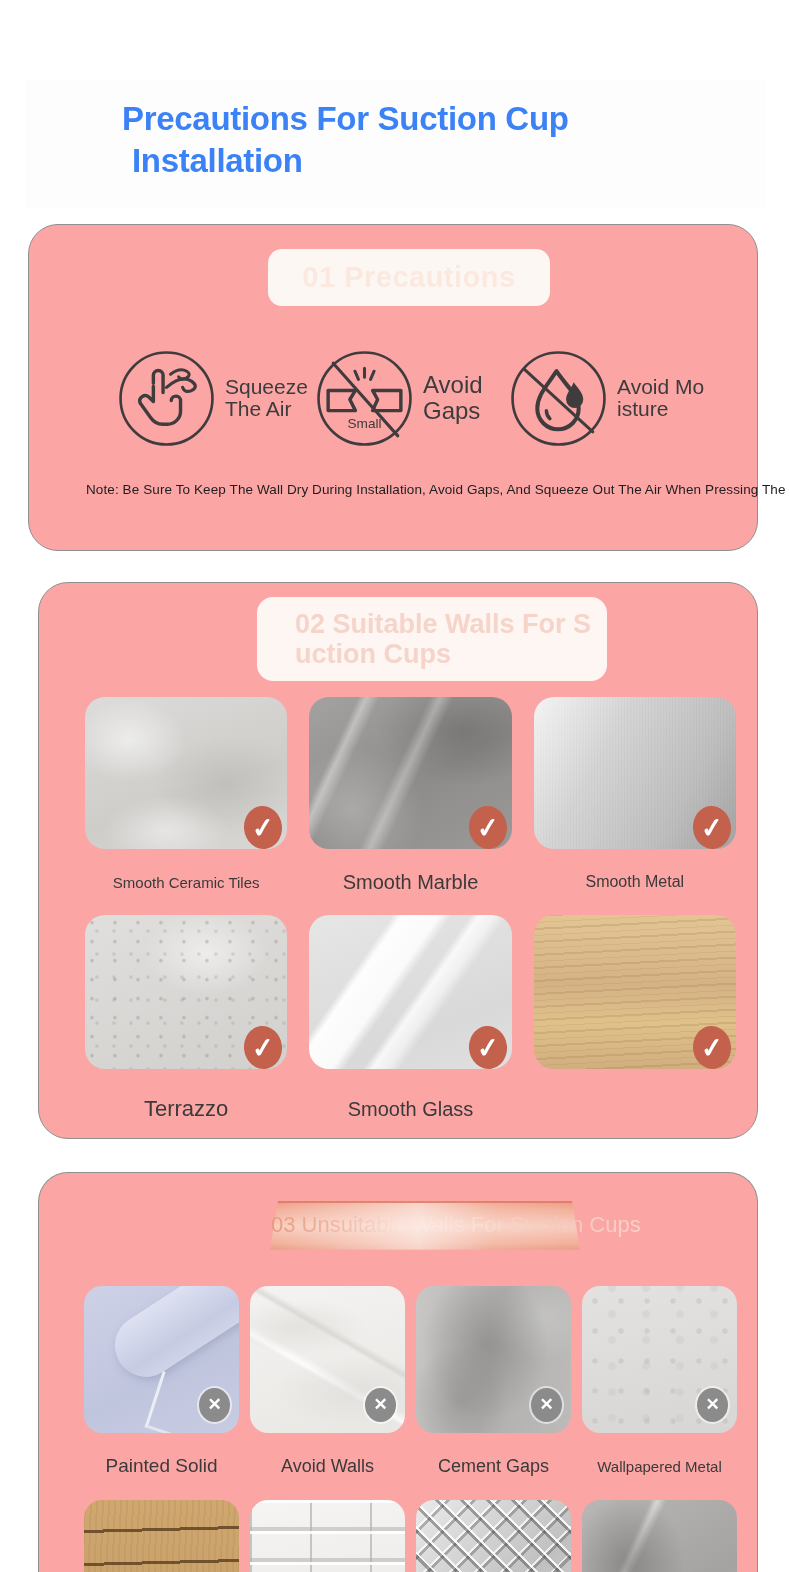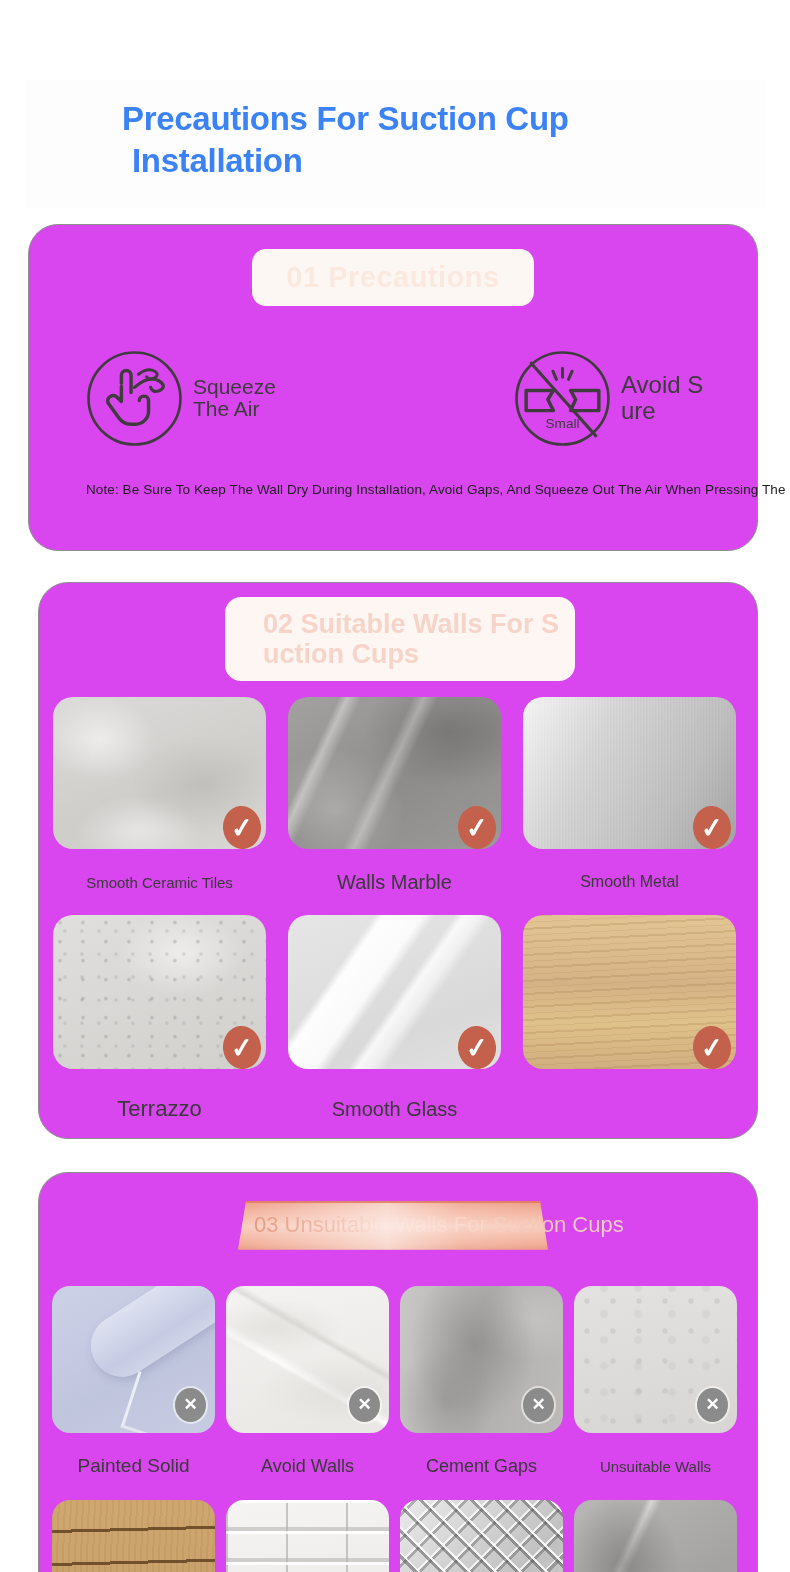--- a/index.html
+++ b/index.html
@@ -8,21 +8,21 @@
     width:790px; height:1572px; overflow:hidden; position:relative;
     font-family:"Liberation Sans", sans-serif; color:#3b3b3b;
   }
   
   .title-band { margin:80px 25px 0 25px; background:#fdfdfd; padding:18px 0 26px 0; }
   .page-title {
     padding-left:107px; text-indent:-10px; width:560px;
     font-size:33px; line-height:1.27; font-weight:bold; color:#3b82f6; letter-spacing:-0.3px;
   }
   
-  .card { border:1px solid #8f8f8f; border-radius:30px; background:#d946ef; position:relative; }
+  .card { border:1px solid #8f8f8f; border-radius:30px; background:#fca5a5; position:relative;padding-left:32px; }
   .card1 { margin:16px 32px 0 28px; width:730px; height:327px; }
   .card2 { margin:31px 32px 0 38px; width:720px; height:557px; }
   .card3 { margin:33px 32px 0 38px; width:720px; height:520px; border-bottom:none; border-radius:30px 30px 0 0; }
   
   .h1-wrap { display:flex; justify-content:center; margin-top:24px; }
   .h1-tint { background:#fdf7f3; border-radius:14px; padding:12px 34px; }
   .h2-faint { font-size:29px; font-weight:bold; color:#fbe9e0; letter-spacing:0.5px; }
   .icon-row { display:flex; justify-content:space-between; padding:0 52px 0 55px; margin-top:42px; }
   .icon-item { display:flex; align-items:center; }
   .icon-circle { width:101px; height:101px; flex:0 0 auto; }
@@ -65,21 +65,21 @@
   .banner-zone { position:relative; height:49px; margin-top:28px; }
   .banner {
     position:absolute; left:199px; top:0; width:310px; height:49px;
     clip-path:polygon(8px 0, calc(100% - 8px) 0, 100% 100%, 0 100%);
     background:
       linear-gradient(180deg, rgba(222,122,95,0.85) 0 2px, rgba(255,255,255,0) 2px),
       linear-gradient(90deg, rgba(255,255,255,0) 0%, rgba(255,255,255,0.55) 48%, rgba(255,255,255,0.15) 72%, rgba(255,255,255,0) 100%),
       linear-gradient(180deg, #ec9a82 0%, #f3b29d 20%, #f8cdbe 52%, #f2b09a 86%, #eb9d85 100%);
   }
   .h3-text {
-    position:absolute; left:215px; top:11px; font-size:22px; font-weight:500; white-space:nowrap;
+    position:absolute; left:200px; top:11px; font-size:22px; font-weight:500; white-space:nowrap;
     background:linear-gradient(90deg, #e5997f 0%, #eeb5a3 16%, rgba(255,240,234,0.25) 36%, rgba(255,242,236,0.30) 58%, #f2c9bc 76%, #f5d3c9 100%);
     -webkit-background-clip:text; background-clip:text; color:transparent;
   }
   
   .tex-ceramic { background:
     radial-gradient(ellipse 80px 60px at 22% 28%, rgba(255,255,255,0.55), transparent 70%),
     radial-gradient(ellipse 100px 70px at 70% 58%, rgba(158,156,152,0.28), transparent 70%),
     radial-gradient(ellipse 90px 50px at 40% 88%, rgba(255,255,255,0.45), transparent 70%),
     linear-gradient(160deg, #dcdbd9, #cecdca 60%, #d8d7d4); }
   .tex-marble { background:
@@ -170,44 +170,54 @@
 
     <div class="icon-item">
       <svg class="icon-circle" viewBox="0 0 100 100">
         <circle class="stroke" cx="50" cy="50" r="45.5" stroke-width="2.6"></circle>
         <path class="stroke" stroke-width="3.4" d="M14 42 h27 l-5.5 9 5.5 11 H14 z"></path>
         <path class="stroke" stroke-width="3.4" d="M58 42 h28 v20 H58 l5 -11 -5 -9 z"></path>
         <path class="stroke" stroke-width="3" d="M44 31 l-3.5 -8 M50 29 v-9 M56 31 l3.5 -8"></path>
         <text x="50" y="79" text-anchor="middle" font-size="13.5" fill="#3c3c3c">Small</text>
         <path class="stroke" stroke-width="3" d="M19 15 L83 87"></path>
       </svg>
-      <div class="icon-label big">Avoid Sure</div>
-    </div>
-
+      <div class="icon-label big">Avoid Gaps</div>
+    </div>
+
+    <div class="icon-item">
+      <svg class="icon-circle" viewBox="0 0 100 100">
+        <circle class="stroke" cx="50" cy="50" r="45.5" stroke-width="2.6"></circle>
+        <path class="stroke" stroke-width="4" d="M48 23 C38 38 29 47 29 60 a20.5 20.5 0 0 0 41 0 C70 47 58 38 48 23 Z"></path>
+        <path d="M65 34 c5.5 7.5 9.5 11.5 9.5 17 a8.5 8.5 0 0 1 -17 0 c0 -5.5 4.5 -9.5 7.5 -17 z" fill="#403c3e"></path>
+        <path class="stroke" stroke-width="3.4" d="M38 62 a11 11 0 0 0 3.5 8"></path>
+        <path class="stroke" stroke-width="3" d="M16 21 L84 83"></path>
+      </svg>
+      <div class="icon-label">Avoid Moisture</div>
+    </div>
 
   </div>
   <p class="note">Note: Be Sure To Keep The Wall Dry During Installation, Avoid Gaps, And Squeeze Out The Air When Pressing The Suction Cup</p>
 </section>
 
 <section class="card card2">
   <div class="h2-wrap">
     <div class="h2-pink">02 Suitable Walls For Suction Cups</div>
   </div>
   <div class="grid3">
     <div class="tile tex-ceramic">
       <span class="badge-check">✓</span>
     </div>
     <div class="tile tex-marble">
       <span class="badge-check">✓</span>
     </div>
     <div class="tile tex-metal">
       <span class="badge-check">✓</span>
     </div>
     <div class="tile-label fs15">Smooth Ceramic Tiles</div>
-    <div class="tile-label fs20">Walls Marble</div>
+    <div class="tile-label fs20">Smooth Marble</div>
     <div class="tile-label fs16">Smooth Metal</div>
     <div class="tile tex-terrazzo">
       <span class="badge-check">✓</span>
     </div>
     <div class="tile tex-glass">
       <span class="badge-check">✓</span>
     </div>
     <div class="tile tex-wood">
       <span class="badge-check">✓</span>
     </div>
@@ -230,19 +240,19 @@
     </div>
     <div class="tile tex-cement">
       <span class="badge-cross">✕</span>
     </div>
     <div class="tile tex-wallpaper">
       <span class="badge-cross">✕</span>
     </div>
     <div class="tile-label fs19">Painted Solid</div>
     <div class="tile-label fs18">Avoid Walls</div>
     <div class="tile-label fs18">Cement Gaps</div>
-    <div class="tile-label fs15">Unsuitable Walls</div>
+    <div class="tile-label fs15">Wallpapered Metal</div>
     <div class="tile tex-slats"></div>
     <div class="tile tex-brick"></div>
     <div class="tile tex-diamond"></div>
     <div class="tile tex-stone"></div>
   </div>
 </section>
 
 </body></html>

